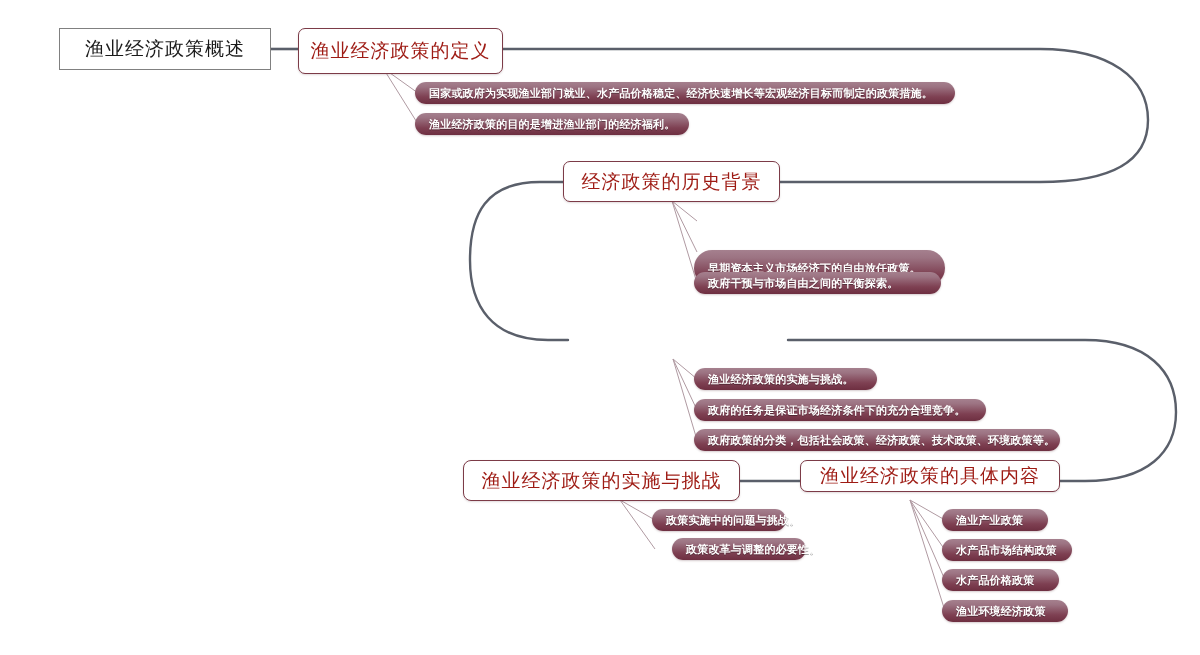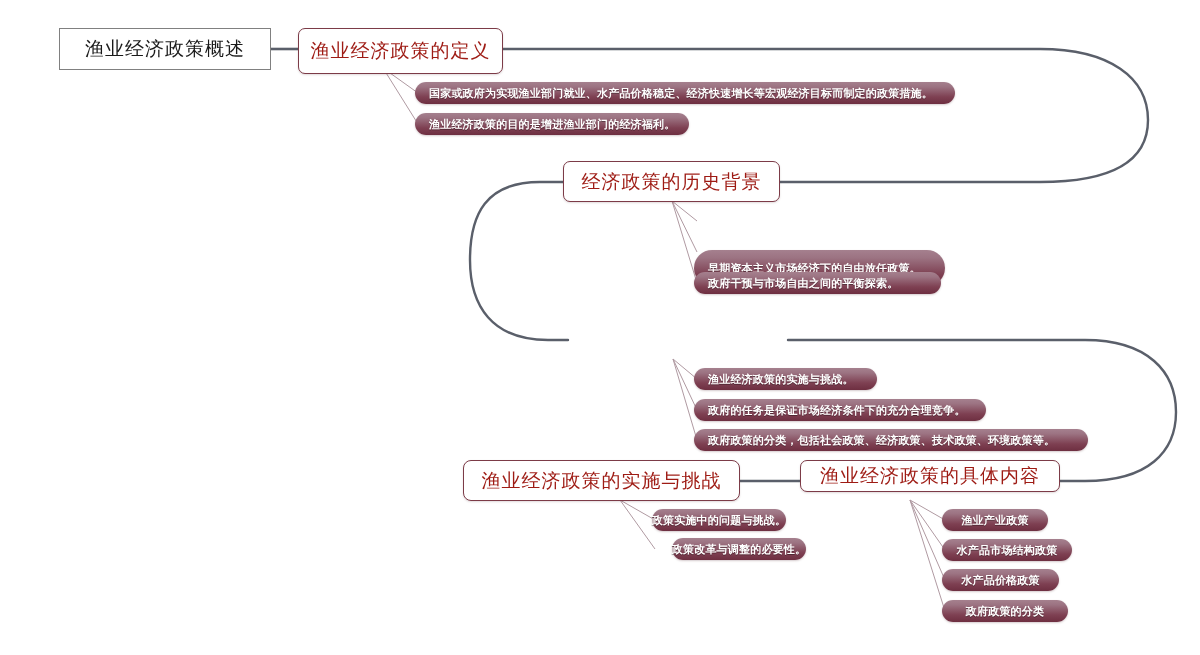--- a/index.html
+++ b/index.html
@@ -64,21 +64,21 @@
     color: #ffffff;
     font-size: 11px;
     font-weight: bold;
     font-family: "DejaVu Sans", "Liberation Sans", sans-serif;
     padding: 0 14px;
     letter-spacing: 0.2px;
     text-shadow: 0 1px 0 rgba(0,0,0,0.35);
     box-shadow: 0 1px 2px rgba(90,50,60,0.25);
   }
   .leaf-center {
-    justify-content: center;
+    justify-content: flex-start;
   }
 </style>
 </head>
 <body>
 
 <div id="mindmap-root">
 
   <svg class="mm-canvas" viewBox="0 0 1200 655">
 
     <path d="M 271,49 L 298,49" stroke="#5a5f6a" stroke-width="2.6" fill="none"></path>
@@ -150,21 +150,21 @@
     <span>政府干预与市场自由之间的平衡探索。</span>
   </div>
 
 
   <div class="leaf" style="left:694px; top:368px; width:183px; height:22px;">
     <span>渔业经济政策的实施与挑战。</span>
   </div>
   <div class="leaf" style="left:694px; top:399px; width:292px; height:22px;">
     <span>政府的任务是保证市场经济条件下的充分合理竞争。</span>
   </div>
-  <div class="leaf" style="left:694px; top:429px; width:394px; height:22px;">
+  <div class="leaf" style="left:694px; top:429px; width:366px; height:22px;">
     <span>政府政策的分类，包括社会政策、经济政策、技术政策、环境政策等。</span>
   </div>
 
   <div class="node node-branch" style="left:463px; top:460px; width:277px; height:41px;border-radius:8px;">
     <span>渔业经济政策的实施与挑战</span>
   </div>
 
   <div class="leaf leaf-center" style="left:652px; top:509px; width:134px; height:22px;">
     <span>政策实施中的问题与挑战。</span>
   </div>
@@ -179,16 +179,16 @@
   <div class="leaf leaf-center" style="left:942px; top:509px; width:106px; height:22px;">
     <span>渔业产业政策</span>
   </div>
   <div class="leaf leaf-center" style="left:942px; top:539px; width:130px; height:22px;">
     <span>水产品市场结构政策</span>
   </div>
   <div class="leaf leaf-center" style="left:942px; top:569px; width:117px; height:22px;">
     <span>水产品价格政策</span>
   </div>
   <div class="leaf leaf-center" style="left:942px; top:600px; width:126px; height:22px;">
-    <span>政府政策的分类</span>
+    <span>渔业环境经济政策</span>
   </div>
 
 </div>
 
 </body></html>

